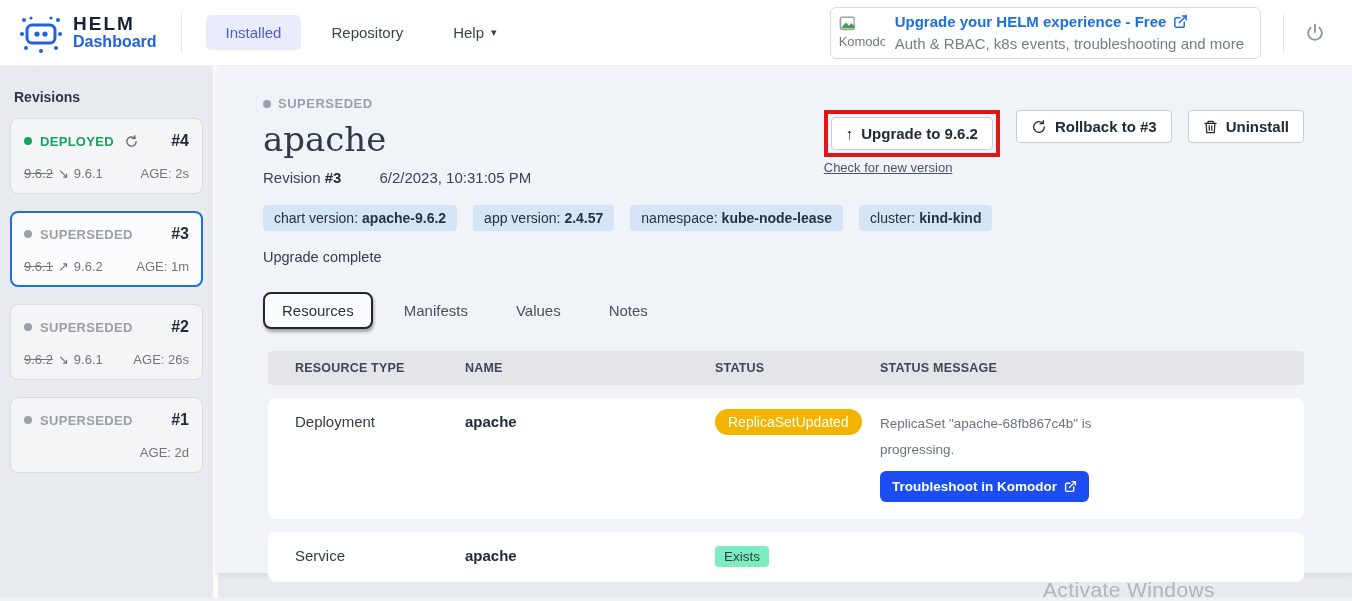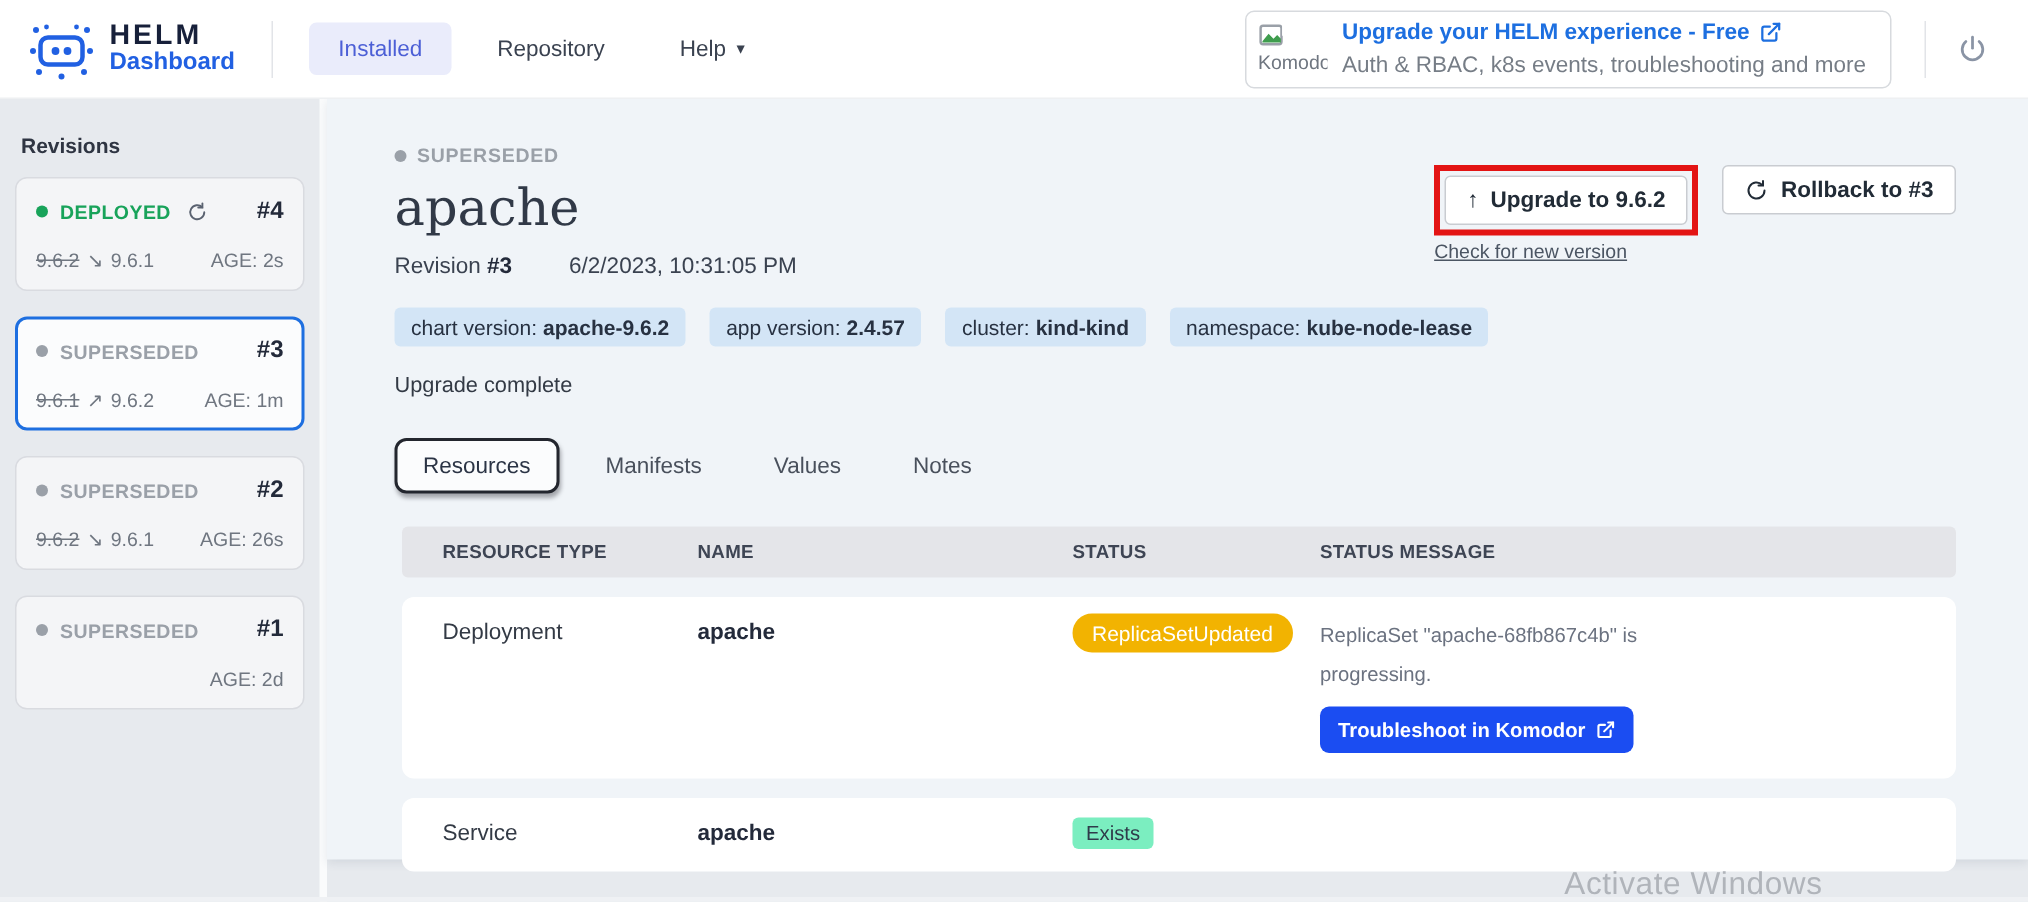--- a/index.html
+++ b/index.html
@@ -313,28 +313,40 @@
       </div>
       <button class="btn">
         <span>
           <svg width="16" height="16" viewBox="0 0 24 24" fill="none" stroke="#212b36" stroke-width="2" stroke-linecap="round">
             <path d="M20 12a8 8 0 1 1-2.34-5.66"></path>
             <polyline points="18.5 2.5 18.5 7 14 7"></polyline>
           </svg>
         </span>
         <span>Rollback to #3</span>
       </button>
+      <button class="btn">
+        <span>
+          <svg width="15" height="16" viewBox="0 0 24 24" fill="none" stroke="#212b36" stroke-width="2" stroke-linecap="round">
+            <path d="M3 6h18"></path>
+            <path d="M8 6V4a1 1 0 0 1 1-1h6a1 1 0 0 1 1 1v2"></path>
+            <path d="M5 6l1 15h12l1-15"></path>
+            <line x1="10" y1="10" x2="10" y2="17"></line>
+            <line x1="14" y1="10" x2="14" y2="17"></line>
+          </svg>
+        </span>
+        <span>Uninstall</span>
+      </button>
     </div>
   </div>
 
   <div class="chips">
     <span class="chip"><span>chart version:</span><b>apache-9.6.2</b></span>
     <span class="chip"><span>app version:</span><b>2.4.57</b></span>
+    <span class="chip"><span>namespace:</span><b>kube-node-lease</b></span>
     <span class="chip"><span>cluster:</span><b>kind-kind</b></span>
-    <span class="chip"><span>namespace:</span><b>kube-node-lease</b></span>
   </div>
 
   <div class="desc">Upgrade complete</div>
 
   <div class="tabs">
     <div class="tab active">Resources</div>
     <div class="tab">Manifests</div>
     <div class="tab">Values</div>
     <div class="tab">Notes</div>
   </div>

